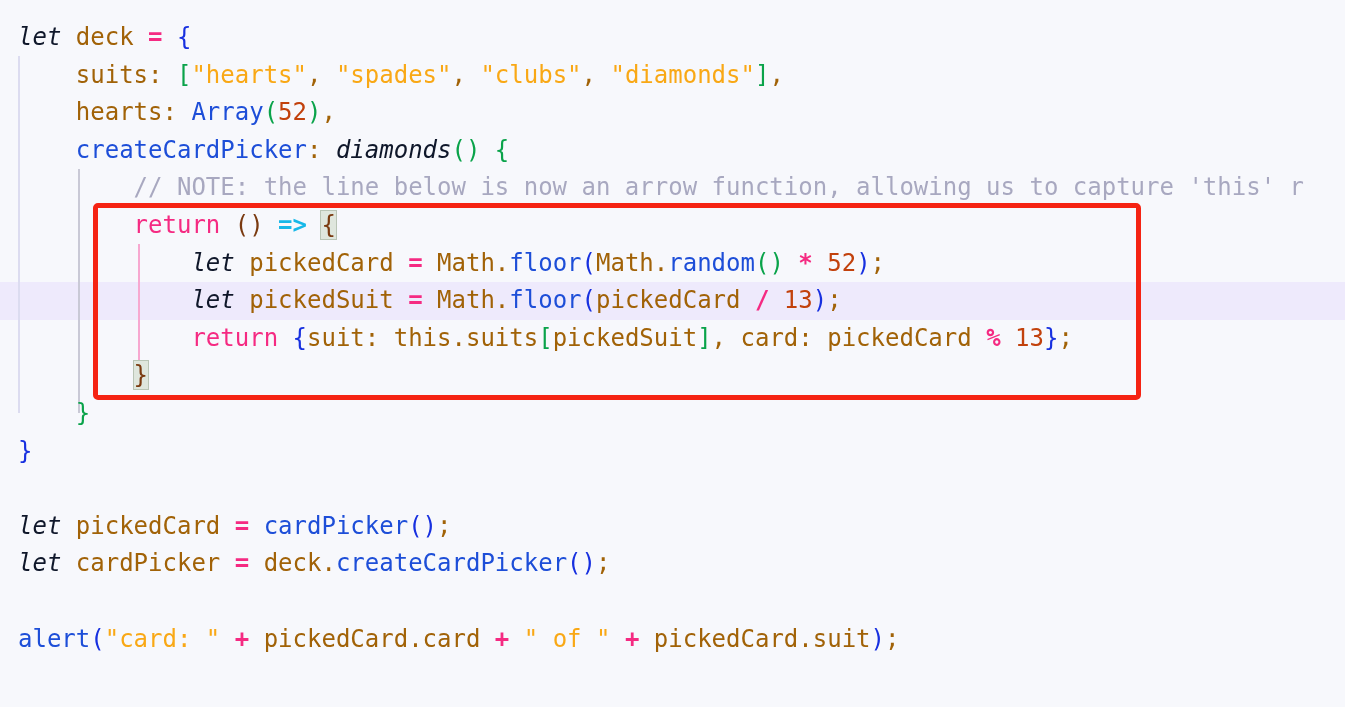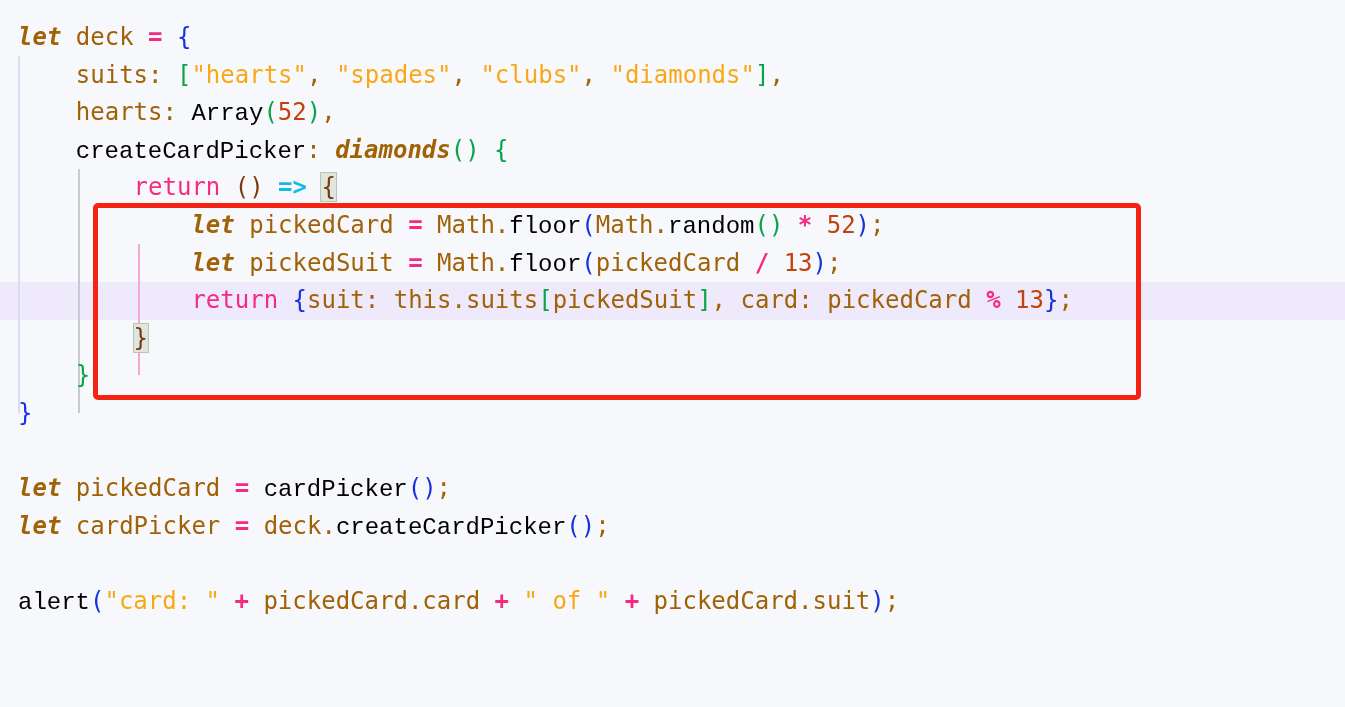--- a/index.html
+++ b/index.html
@@ -56,23 +56,23 @@
   
   #red-box {
     position: absolute;
     border: 5px solid #f52313;
     border-radius: 5px;
     z-index: 6;
     pointer-events: none;
   }
 
   
-  .t-kw      { color: #a16207; font-style: italic; font-weight: bold; }
+  .t-kw      { color: #0f172a; font-style: italic; font-weight: normal; }
   .t-ret     { color: #f52a82; font-weight: normal; }
-  .t-fn      { color: #000000; font-family: Liberation Mono, monospace; }
+  .t-fn      { color: #1d4ed8; }
   .t-str     { color: #f9a815; }
   .t-num     { color: #c2410c; }
   .t-op      { color: #f52a82; font-weight: bold; }
   .t-comment { color: #a8a8c0; }
   .t-plain   { color: #a16207; }
   .t-arrow   { color: #16b8e8; font-weight: bold; }
 
   
   .b1 { color: #1730e0; }
   .b2 { color: #0aa34a; }
@@ -97,20 +97,21 @@
       <div class="indent-guide ig-a" style="left: 18px; top: 56px; height: 357px;"></div>
       <div class="indent-guide ig-b" style="left: 78px; top: 169px; height: 244px;"></div>
       <div class="indent-guide ig-active" style="left: 138px; top: 244px; height: 131px;"></div>
     </div>
 
   <div id="code-surface">
       <div class="code-line"><span class="ln-text"><span class="t-kw">let</span><span class="t-plain"> deck </span><span class="t-op">=</span><span class="t-plain"> </span><span class="b1">{</span></span></div>
       <div class="code-line"><span class="ln-text"><span class="t-plain">    suits: </span><span class="b2">[</span><span class="t-str">"hearts"</span><span class="t-plain">, </span><span class="t-str">"spades"</span><span class="t-plain">, </span><span class="t-str">"clubs"</span><span class="t-plain">, </span><span class="t-str">"diamonds"</span><span class="b2">]</span><span class="t-plain">,</span></span></div>
       <div class="code-line"><span class="ln-text"><span class="t-plain">    hearts: </span><span class="t-fn">Array</span><span class="b2">(</span><span class="t-num">52</span><span class="b2">)</span><span class="t-plain">,</span></span></div>
       <div class="code-line"><span class="ln-text"><span class="t-plain">    </span><span class="t-fn">createCardPicker</span><span class="t-plain">: </span><span class="t-kw">diamonds</span><span class="b2">(</span><span class="b2">)</span><span class="t-plain"> </span><span class="b2">{</span></span></div>
+      <div class="code-line"><span class="ln-text"><span class="t-comment">        // NOTE: the line below is now an arrow function, allowing us to capture 'this' r</span></span></div>
       <div class="code-line"><span class="ln-text"><span class="t-plain">        </span><span class="t-ret">return</span><span class="t-plain"> </span><span class="b3">(</span><span class="b3">)</span><span class="t-plain"> </span><span class="t-arrow">=&gt;</span><span class="t-plain"> </span><span class="b3 bmatch">{</span></span></div>
       <div class="code-line"><span class="ln-text"><span class="t-plain">            </span><span class="t-kw">let</span><span class="t-plain"> pickedCard </span><span class="t-op">=</span><span class="t-plain"> Math.</span><span class="t-fn">floor</span><span class="b1">(</span><span class="t-plain">Math.</span><span class="t-fn">random</span><span class="b2">(</span><span class="b2">)</span><span class="t-plain"> </span><span class="t-op">*</span><span class="t-plain"> </span><span class="t-num">52</span><span class="b1">)</span><span class="t-plain">;</span></span></div>
       <div class="code-line"><span class="ln-text"><span class="t-plain">            </span><span class="t-kw">let</span><span class="t-plain"> pickedSuit </span><span class="t-op">=</span><span class="t-plain"> Math.</span><span class="t-fn">floor</span><span class="b1">(</span><span class="t-plain">pickedCard </span><span class="t-op">/</span><span class="t-plain"> </span><span class="t-num">13</span><span class="b1">)</span><span class="t-plain">;</span></span></div>
       <div class="code-line"><span class="ln-text"><span class="t-plain">            </span><span class="t-ret">return</span><span class="t-plain"> </span><span class="b1">{</span><span class="t-plain">suit: this.suits</span><span class="b2">[</span><span class="t-plain">pickedSuit</span><span class="b2">]</span><span class="t-plain">, card: pickedCard </span><span class="t-op">%</span><span class="t-plain"> </span><span class="t-num">13</span><span class="b1">}</span><span class="t-plain">;</span></span></div>
       <div class="code-line"><span class="ln-text"><span class="t-plain">        </span><span class="b3 bmatch">}</span></span></div>
       <div class="code-line"><span class="ln-text"><span class="t-plain">    </span><span class="b2">}</span></span></div>
       <div class="code-line"><span class="ln-text"><span class="b1">}</span></span></div>
       <div class="code-line"><span class="ln-text"> </span></div>
       <div class="code-line"><span class="ln-text"><span class="t-kw">let</span><span class="t-plain"> pickedCard </span><span class="t-op">=</span><span class="t-plain"> </span><span class="t-fn">cardPicker</span><span class="b1">(</span><span class="b1">)</span><span class="t-plain">;</span></span></div>
       <div class="code-line"><span class="ln-text"><span class="t-kw">let</span><span class="t-plain"> cardPicker </span><span class="t-op">=</span><span class="t-plain"> deck.</span><span class="t-fn">createCardPicker</span><span class="b1">(</span><span class="b1">)</span><span class="t-plain">;</span></span></div>

